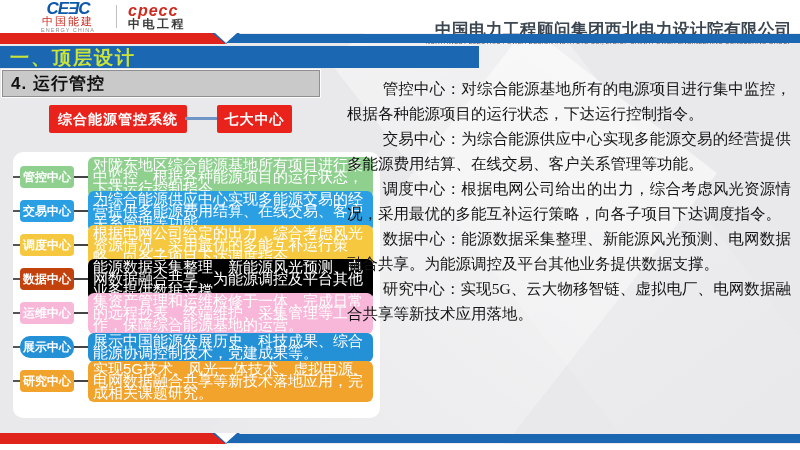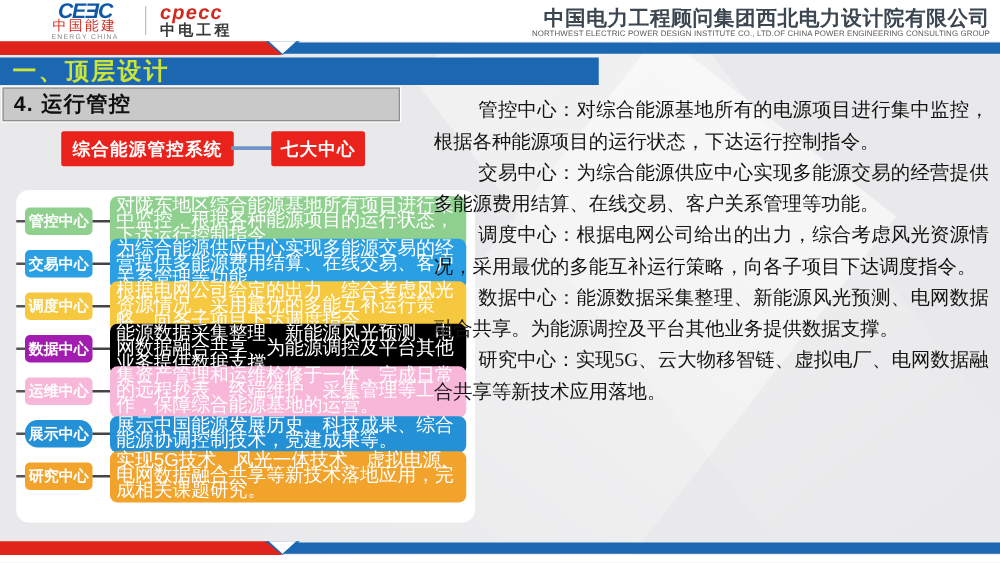--- a/index.html
+++ b/index.html
@@ -12,21 +12,21 @@
   
   .header { position:absolute; top:0; left:0; width:800px; height:33px; background:#fff; }
   .ceec { position:absolute; left:28px; top:2px; width:80px; text-align:center; }
   .ceec-acronym { font-size:17px; font-weight:bold; font-style:italic; color:#0f58a8; letter-spacing:-1px; line-height:14px; }
   .ceec-cn { font-size:11px; font-weight:normal; color:#cf2a1e; letter-spacing:2px; line-height:11px; }
   .ceec-en { font-size:5.5px; color:#8a8a8a; letter-spacing:1px; line-height:7px; }
   .logo-divider { position:absolute; left:116px; top:5px; width:1px; height:23px; background:#c0c0c0; }
   .cpecc { position:absolute; left:128px; top:4px; }
   .cpecc-acronym { font-size:16px; font-weight:bold; font-style:italic; color:#cf2a1e; letter-spacing:1px; line-height:14px; }
   .cpecc-cn { font-size:12px; font-weight:bold; color:#3a3a3a; letter-spacing:2.5px; line-height:13px; }
-  .company { position:absolute; right:8px; top:6px; text-align:right; }
+  .company { position:absolute; right:8px; top:20px; text-align:right; }
   .company-cn { font-size:16.5px; font-weight:bold; color:#3c4650; letter-spacing:0.5px; line-height:18px; }
   .company-en { font-size:6.3px; color:#5a5a5a; letter-spacing:0.1px; line-height:8px; }
   
   .divider { position:absolute; left:0; width:800px; height:11px; }
   .divider .bar-red { position:absolute; left:0; top:0; width:225px; height:11px; background:var(--accent-red,#e0241b); }
   .divider .bar-blue { position:absolute; left:225px; top:1px; width:575px; height:9px; background:var(--brand-blue,#1b67b2); }
   .divider .notch-outer { position:absolute; left:212px; top:0; width:0; height:0;
     border-left:14px solid transparent; border-right:14px solid transparent; border-top:11px solid var(--brand-blue,#1b67b2); }
   .divider .notch-inner { position:absolute; left:215px; top:0; width:0; height:0;
     border-left:11px solid transparent; border-right:11px solid transparent; border-top:10px solid #fff; }
@@ -120,21 +120,21 @@
 
       <div class="crow">
         <div class="tick"></div>
         <div class="clabel" style="background-color: rgb(246, 200, 63);">调度中心</div>
         <div class="cdash"></div>
         <div class="cdesc" style="background-color: rgb(246, 200, 63);">根据电网公司给定的出力，综合考虑风光资源情况，采用最优的多能互补运行策略，向各子项目下达调度指令。</div>
       </div>
 
       <div class="crow">
         <div class="tick"></div>
-        <div class="clabel" style="background-color: #a21caf;">数据中心</div>
+        <div class="clabel" style="background-color: #c2410c;">数据中心</div>
         <div class="cdash"></div>
         <div class="cdesc" style="background-color: #000000; font-family: Liberation Serif, serif;">能源数据采集整理、新能源风光预测、电网数据融合共享、为能源调控及平台其他业务提供数据支撑。</div>
       </div>
 
       <div class="crow">
         <div class="tick"></div>
         <div class="clabel" style="background-color: rgb(248, 183, 216);">运维中心</div>
         <div class="cdash"></div>
         <div class="cdesc" style="background-color: rgb(248, 183, 216);">集资产管理和运维检修于一体，完成日常的远程抄表、终端维护、采集管理等工作，保障综合能源基地的运营。</div>
       </div>

